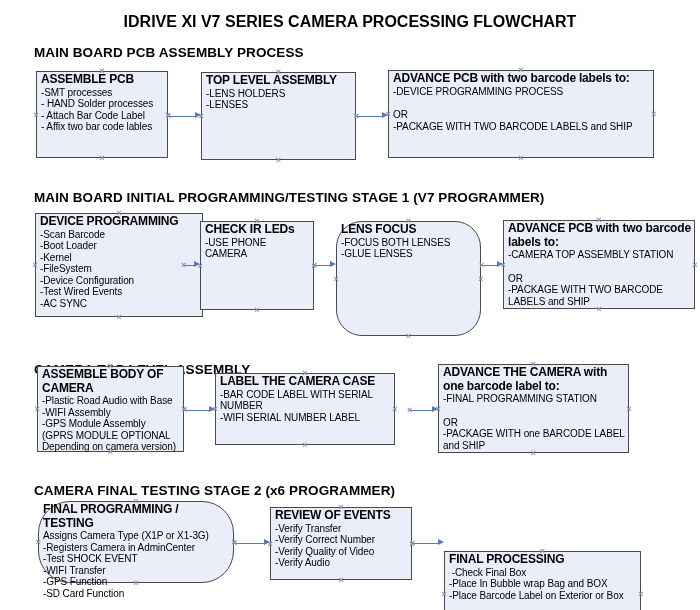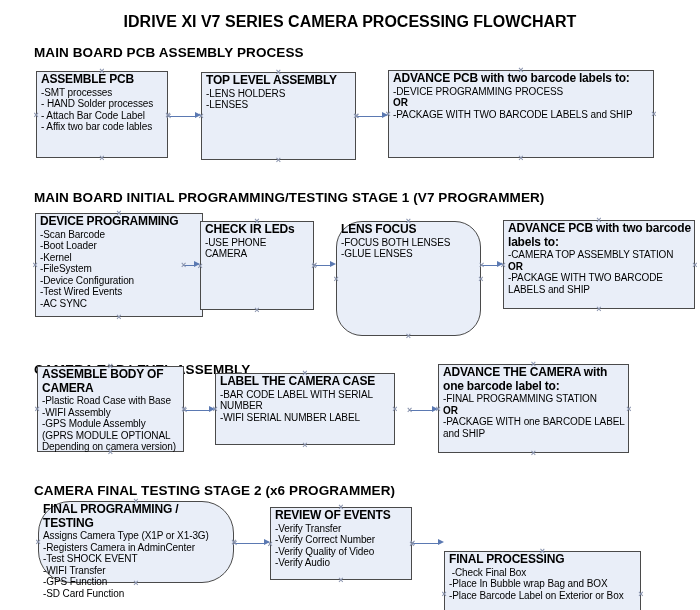--- a/index.html
+++ b/index.html
@@ -20,21 +20,21 @@
     background:var(--box-fill,#e9eef8);
     border:1.5px solid var(--box-border,#4a4a4a);
     padding:1px 2px 16px 4px;
   }
   .box-title{
     font-size:12px;font-weight:bold;line-height:13.5px;letter-spacing:-0.2px;
   }
   .box-item{
     font-size:10px;line-height:11.5px;white-space:pre-wrap;letter-spacing:-0.1px;
   }
-  .box-item.bold{font-weight:bold;}
+  .box-item.bold{font-weight:normal;margin-top:12px;}
   .cp{
     position:absolute;font-size:9px;line-height:8px;font-weight:bold;
     color:var(--connector,#8a94ae);pointer-events:none;
   }
   .cp-t{top:-5px;left:50%;transform:translateX(-50%);}
   .cp-b{bottom:-5px;left:50%;transform:translateX(-50%);}
   .cp-l{left:-3.5px;top:50%;transform:translateY(-50%);}
   .cp-r{right:-3.5px;top:50%;transform:translateY(-50%);}
   .arrow{
     position:absolute;height:0;
@@ -145,21 +145,21 @@
       <div class="tail">×</div>
       <div class="ah"></div>
     </div>
     <div class="arrow" style="left: 465px; top: 265px; width: 17px;">
       <div class="tail">×</div>
       <div class="ah"></div>
     </div>
     <div class="sec-header" style="left: 18px; top: 342px; margin-top: 20px;">CAMERA TOP LEVEL ASSEMBLY</div>
     <div class="box" style="left: 21px; top: 366px; width: 147px; height: 86px;">
       <div class="box-title">ASSEMBLE BODY OF CAMERA</div>
-      <div class="box-item">-Plastic Road Case with Base</div>
+      <div class="box-item">-Plastic Road Audio with Base</div>
       <div class="box-item">-WIFI Assembly</div>
       <div class="box-item">-GPS Module Assembly</div>
       <div class="box-item">(GPRS MODULE OPTIONAL</div>
       <div class="box-item">Depending on camera version)</div>
       <div class="cp cp-t">×</div>
       <div class="cp cp-b">×</div>
       <div class="cp cp-l">×</div>
       <div class="cp cp-r">×</div>
     </div>
     <div class="box" style="left: 199px; top: 373px; width: 180px; height: 72px;">

